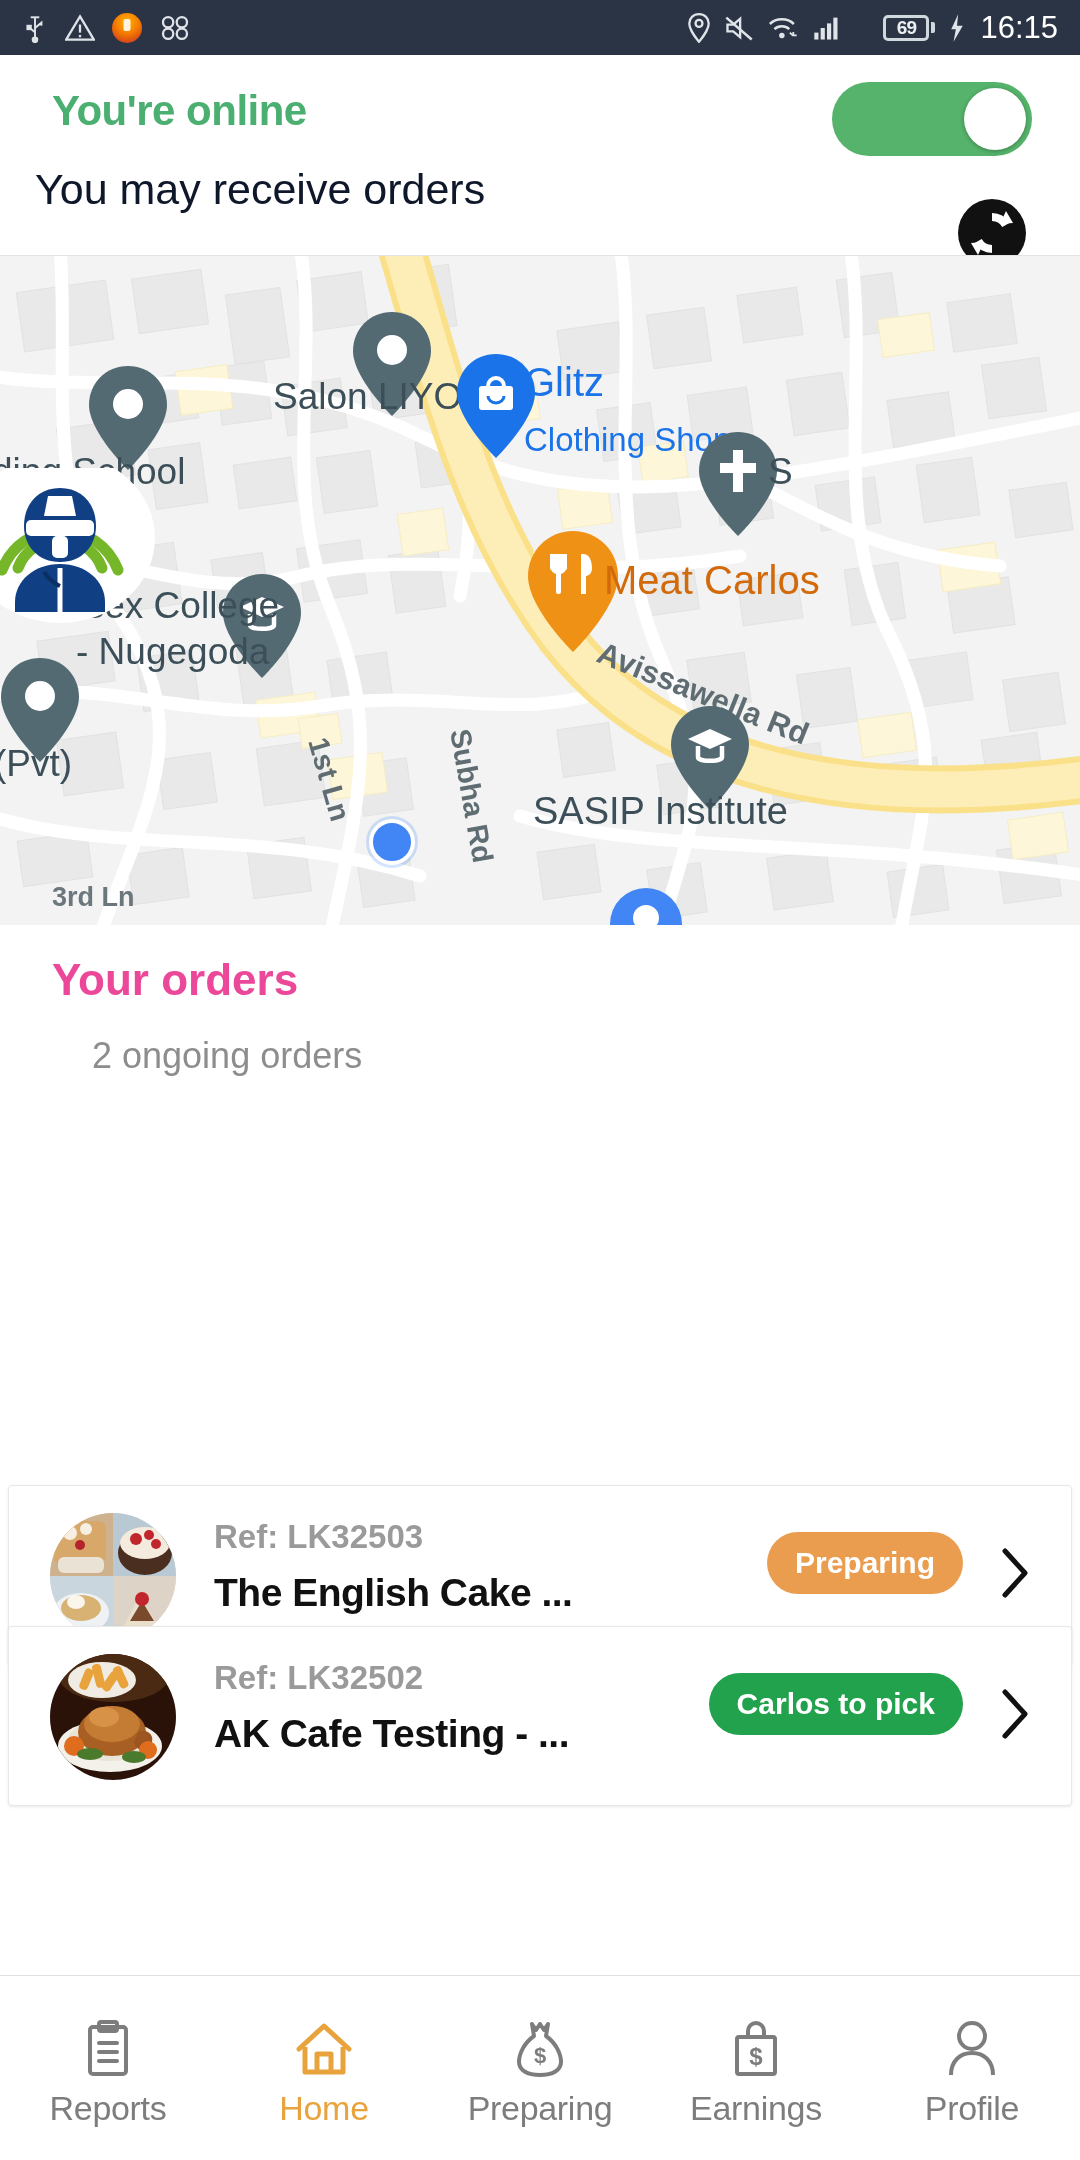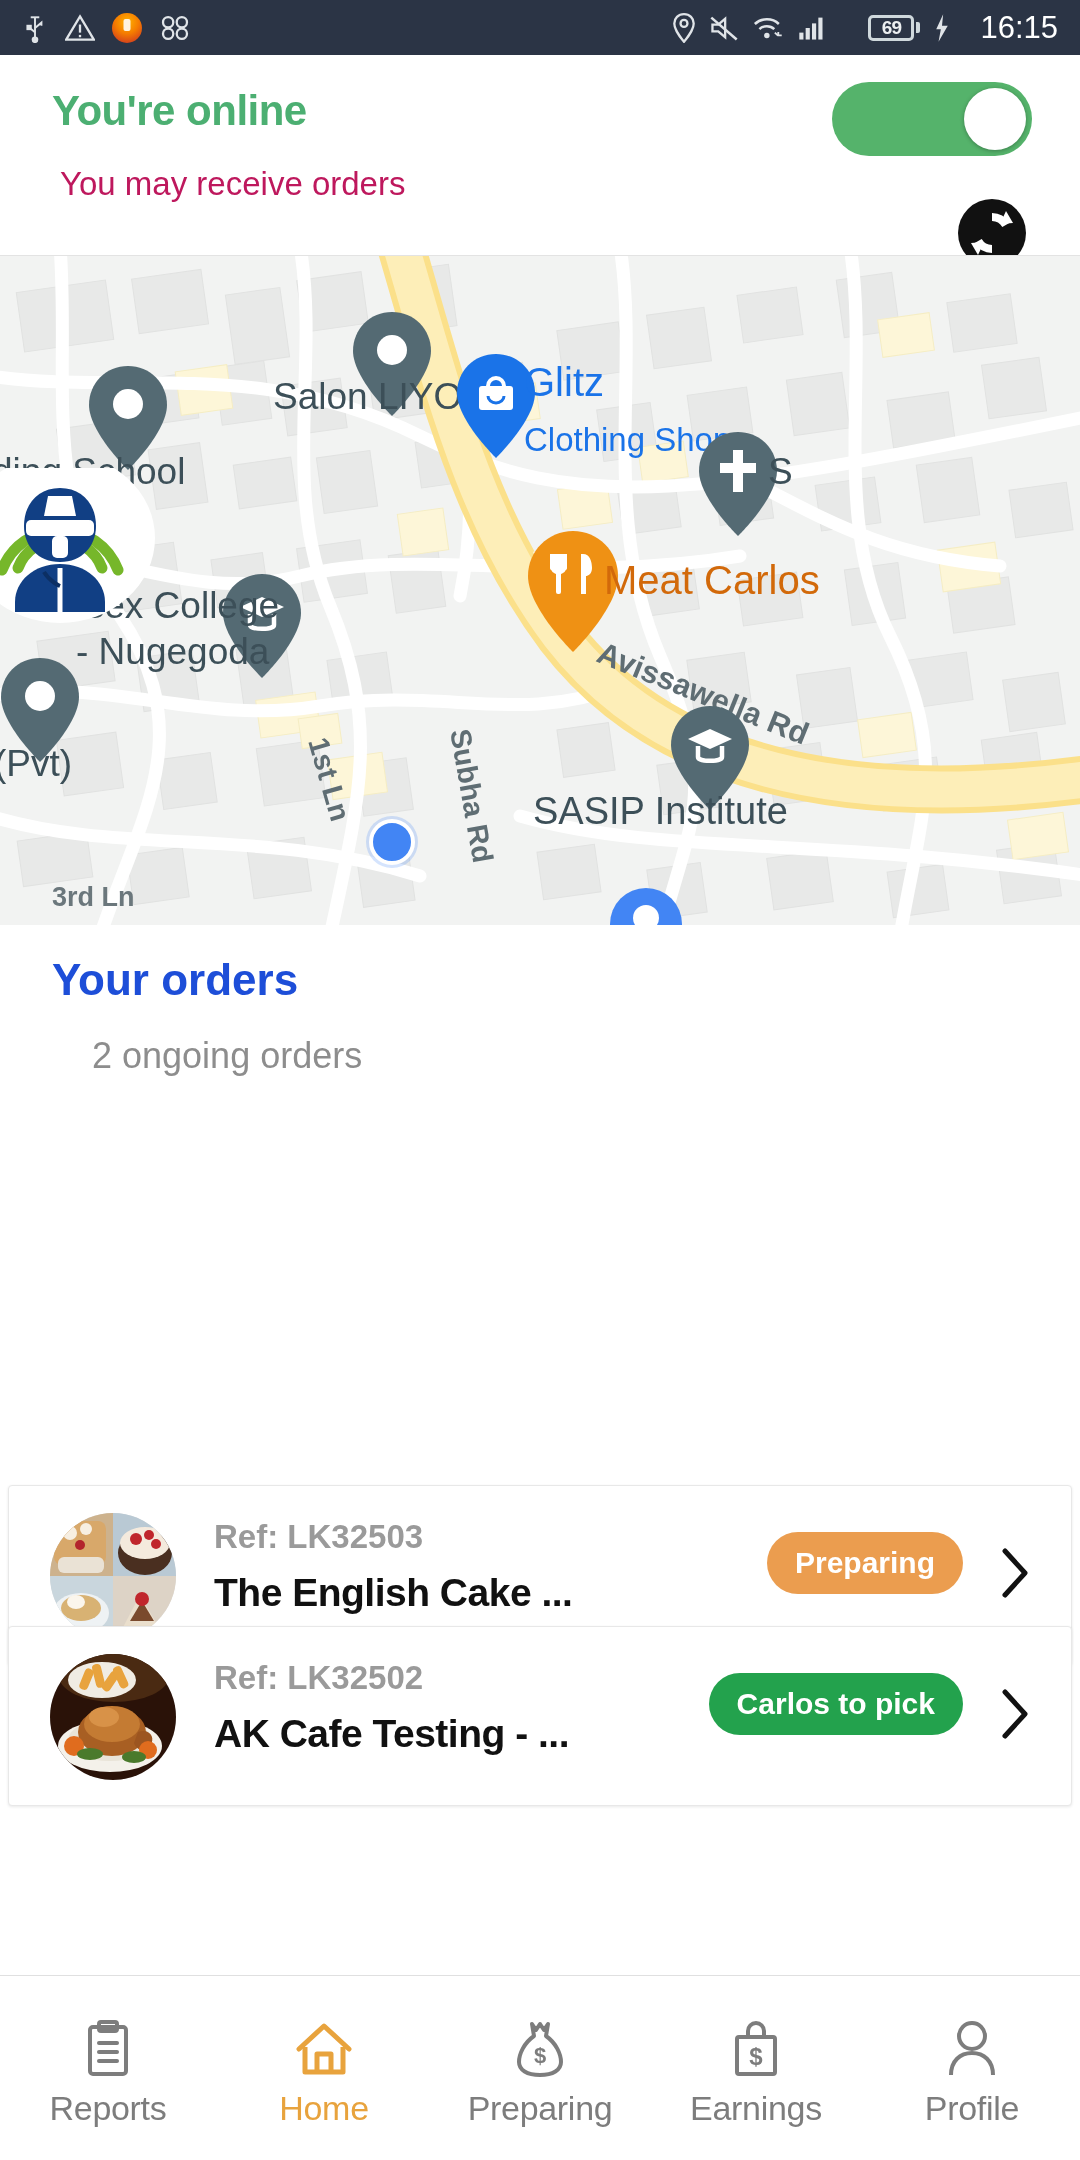--- a/index.html
+++ b/index.html
@@ -31,34 +31,34 @@
   }
   .sb-battery {
     display:flex; align-items:center;padding-left:28px;
   }
   .sb-batt-body {
     width:46px; height:26px; border:3px solid #cfd8dc; border-radius:5px;
     display:flex; align-items:center; justify-content:center;
     font-size:19px; font-weight:700; color:#eceff1; letter-spacing:-1px;
   }
   .sb-batt-cap { width:4px; height:11px; background:#cfd8dc; border-radius:0 2px 2px 0; margin-left:2px;}
-  .sb-time { font-size:31px; font-weight:400; color:#fff; letter-spacing:0px; margin-left:16px;}
+  .sb-time { font-size:31px; font-weight:400; color:#fff; letter-spacing:0px; margin-left:1px;}
 
   
   .header {
     position:absolute; top:55px; left:0; width:1080px; height:200px;
     background:#ffffff;
   }
   .hdr-title {
     position:absolute; left:52px; top:32px;
     font-size:42px; font-weight:700; color:#4caf72; letter-spacing:-0.5px;
   }
   .hdr-sub {
-    position:absolute; left:60px; top:110px;
-    font-size:33px; font-weight:400; color:#be185d;
+    position:absolute; left:35px; top:110px;
+    font-size:43px; font-weight:400; color:#0f172a;
   }
   .toggle {
     position:absolute; right:48px; top:27px;
     width:200px; height:74px; border-radius:37px; background:#55b36b;
   }
   .toggle-knob {
     position:absolute; right:6px; top:6px; width:62px; height:62px;
     border-radius:50%; background:#ffffff;
     box-shadow:0 1px 4px rgba(0,0,0,.3);
   }
@@ -75,21 +75,21 @@
   .map svg { display:block; }
   .rider-badge {
     position:absolute; left:0px; top:212px; width:190px; height:160px;
     z-index:40; pointer-events:none;
   }
 
   
   .orders-head {
     position:absolute; top:925px; left:0; width:1080px; height:235px; background:#fff;
   }
-  .orders-title { position:absolute; left:52px; top:30px; font-size:44px; font-weight:700; color:#1d4ed8; }
+  .orders-title { position:absolute; left:52px; top:30px; font-size:44px; font-weight:700; color:#ec4899; }
   .orders-sub { position:absolute; left:52px; top:110px; font-size:36px; color:#8d8d8d;margin-left:40px; }
 
   .order-card {
     position:absolute; left:8px; width:1064px; height:180px;
     background:#ffffff; border:1px solid #e8e8e8; border-radius:4px;
     box-shadow:0 1px 3px rgba(0,0,0,.09);
   }
   #order-card-0 { top:1485px;padding-left:12px; }
   #order-card-1 { top:1626px; }
 

